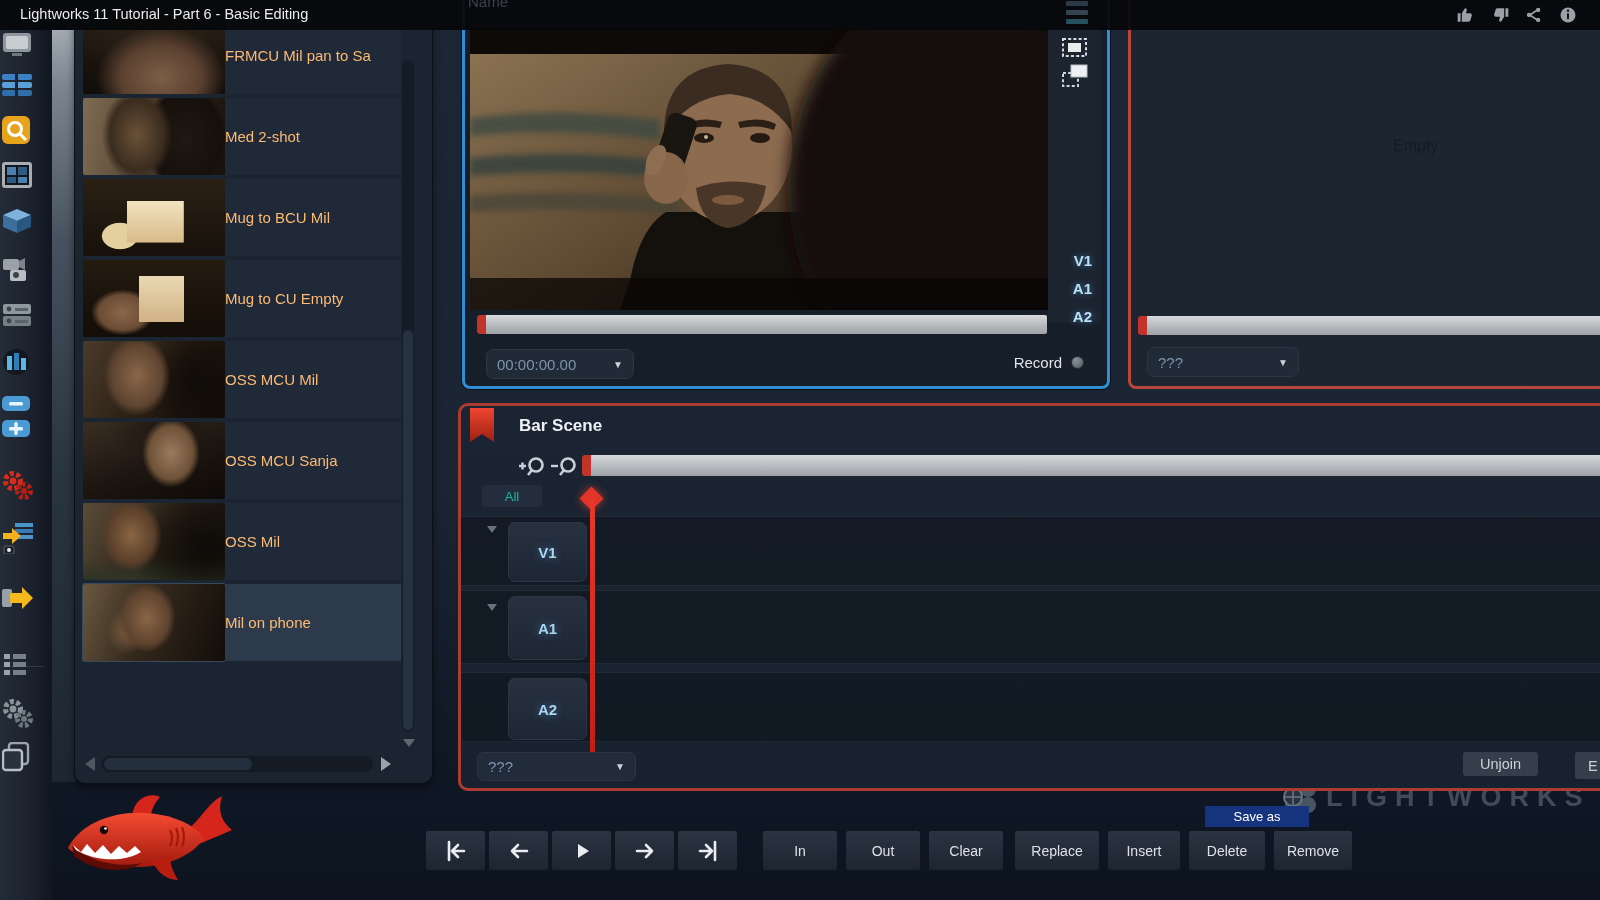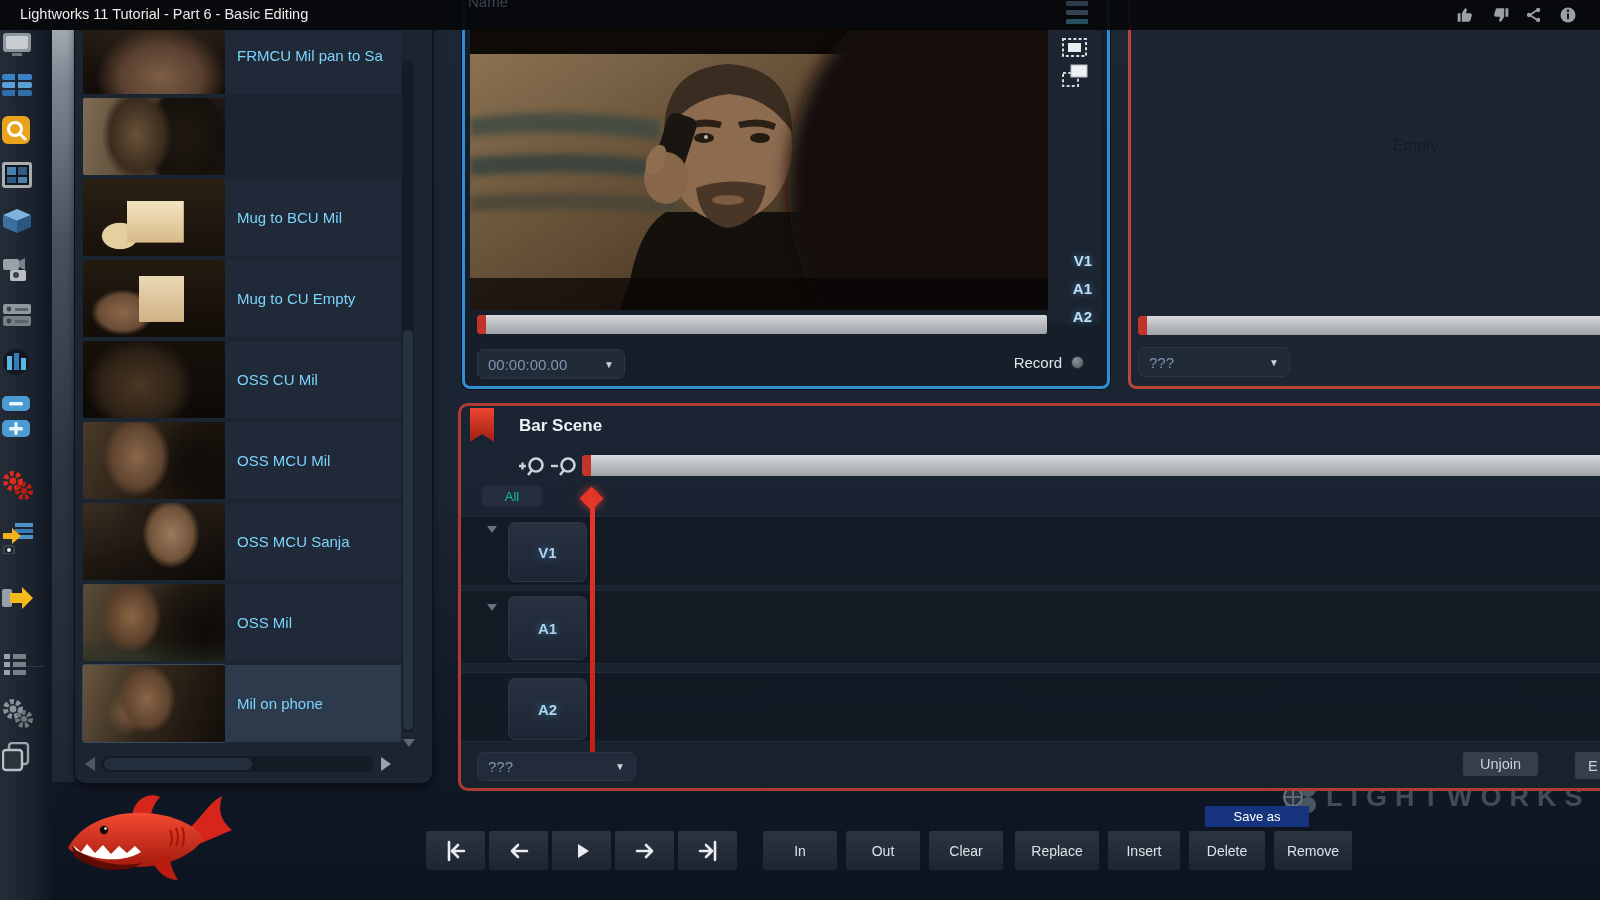--- a/index.html
+++ b/index.html
@@ -19,22 +19,22 @@
   .sb-icon{position:absolute;left:2px;width:40px;display:flex;justify-content:flex-start;}
   .sb-div{position:absolute;left:4px;top:636px;width:40px;height:1px;background:#2e3945;}
   .panel-edge{left:52px;top:30px;width:23px;height:752px;
     background:linear-gradient(180deg,#a2a9b1 0%,#7d8792 7%,#46525f 28%,#2a3542 58%,#1d2734 100%);z-index:4;}
   
   .bin{left:75px;top:8px;width:357px;height:775px;background:#1b2532;border-radius:0 0 10px 10px;
     box-shadow:0 0 0 1px #0c1016,0 4px 10px rgba(0,0,0,.55);z-index:6;}
   .clip-rows{position:absolute;left:8px;top:7px;width:318px;}
   .clip-row{height:81px;display:flex;}
   .thumb{width:142px;height:77px;margin-top:2px;border-radius:2px;background:#0d0a08;flex:none;}
-  .clip-label{flex:1;margin-top:2px;height:77px;background:#1f2937;color:#7dd3fc;font-size:15px;
-    display:flex;align-items:center;padding-left:12px;white-space:nowrap;overflow:hidden;}
+  .clip-label{flex:1;margin-top:2px;height:77px;background:#1f2937;color:#fdba74;font-size:15px;
+    display:flex;align-items:center;white-space:nowrap;overflow:hidden;}
   .clip-row.selected .clip-label{background:#2d3a4c;}
   .clip-row.selected .thumb{box-shadow:0 0 0 1px #3a4a5e;}
   .t1{background:radial-gradient(90px 70px at 55% 78%,#7d5f46 0%,#5a4030 45%,rgba(0,0,0,0) 72%),radial-gradient(120px 60px at 50% 12%,#2c2218 0%,rgba(0,0,0,0) 80%),linear-gradient(180deg,#241b13,#120d09);}
   .t2{background:radial-gradient(45px 60px at 38% 48%,#6a5138 0%,#3a2c1e 60%,rgba(0,0,0,0) 78%),radial-gradient(52px 66px at 72% 52%,#201812 0%,#15100b 70%,rgba(0,0,0,0) 82%),linear-gradient(100deg,#7e6b52 0%,#5e4e3a 35%,#2a211a 75%,#17110c 100%);}
   .t3{background:linear-gradient(180deg,#f2e3c0,#d8ba88) no-repeat 52% 62%/40% 54%,radial-gradient(30px 22px at 26% 74%,#e4cf9f 58%,rgba(0,0,0,0) 62%),linear-gradient(180deg,#2a2014,#17110b);}
   .t4{background:linear-gradient(180deg,#ead9b4,#d0b184) no-repeat 58% 52%/32% 60%,radial-gradient(44px 32px at 28% 68%,#8a674a 0%,#6a4c34 55%,rgba(0,0,0,0) 72%),linear-gradient(180deg,#241a10,#130d08);}
   .t5{background:radial-gradient(70px 60px at 40% 58%,#4a3624 0%,#2e2216 55%,rgba(0,0,0,0) 78%),linear-gradient(180deg,#17110b,#0c0906);}
   .t6{background:radial-gradient(46px 56px at 38% 45%,#8a6748 0%,#5e4430 55%,rgba(0,0,0,0) 72%),radial-gradient(62px 72px at 80% 55%,#100c09 0%,rgba(0,0,0,0) 82%),linear-gradient(120deg,#4a3a2a 0%,#241a10 60%,#100b07 100%);}
   .t7{background:radial-gradient(40px 48px at 62% 40%,#9a7a5e 0%,#6e5238 55%,rgba(0,0,0,0) 72%),radial-gradient(70px 50px at 60% 10%,#1e1812 0%,rgba(0,0,0,0) 85%),linear-gradient(160deg,#3a2e22 0%,#1c1510 55%,#0e0a07 100%);}
   .t8{background:radial-gradient(42px 50px at 34% 42%,#8a6544 0%,#5a3f2a 55%,rgba(0,0,0,0) 72%),radial-gradient(84px 80px at 86% 58%,#0e0b08 0%,rgba(0,0,0,0) 88%),linear-gradient(0deg,#2e3526 0%,rgba(0,0,0,0) 30%),linear-gradient(120deg,#5a4c38 0%,#2c2218 55%,#12100b 100%);}
@@ -50,21 +50,21 @@
   .src-viewer{left:462px;top:-14px;width:642px;height:397px;border:3px solid #2f8fd2;border-radius:8px;
     background:#161e29;box-shadow:0 0 0 1px #0a0e14;z-index:4;}
   .rec-viewer{left:1128px;top:-14px;width:524px;height:397px;border:3px solid #b8463a;border-radius:8px;
     background:#1d2531;z-index:4;}
   .video{position:absolute;left:5px;top:39px;width:578px;height:282px;background:#0b0906;overflow:hidden;}
   .icon-strip{position:absolute;left:583px;top:0;width:53px;height:334px;background:#1c2430;}
   .scrub{display:flex;height:19px;border-radius:2px;overflow:hidden;}
   .scrub .tab{width:9px;background:#c2342a;flex:none;border-radius:3px 0 0 3px;}
   .scrub .bar{flex:1;background:linear-gradient(180deg,#d8dadd 0%,#b3b6ba 60%,#9fa3a8 100%);}
   .tc-box{background:#212a37;border:1px solid #2c3644;border-radius:7px;color:#7e94ae;font-size:15px;
-    display:flex;align-items:center;padding:0 10px;justify-content:space-between;}
+    display:flex;align-items:center;padding:0 10px;justify-content:space-between;margin-left:9px;}
   .tc-box .caret{color:#cdd2d8;font-size:10px;}
   .trk-label{color:#b9e0f6;font-weight:bold;font-size:15px;text-shadow:0 0 7px rgba(110,190,255,.55);text-align:right;width:34px;z-index:60;}
   .vbar{position:absolute;width:22px;height:5px;border-radius:1px;z-index:60;}
   .record-lbl{color:#e0e4e9;font-size:15px;}
   .rec-circle{width:11px;height:11px;border-radius:50%;background:radial-gradient(circle at 35% 30%,#8a929a,#4e555d);border:1px solid #2c333b;}
   .empty-ghost{color:#151b24;font-size:16px;}
   
   .timeline{left:458px;top:403px;width:1190px;height:382px;border:3px solid #ad3b31;border-radius:10px;
     background:linear-gradient(180deg,#1b2432,#18212e);z-index:4;}
   .tl-title{position:absolute;left:58px;top:10px;font-size:17px;font-weight:bold;color:#edf1f5;}
@@ -102,32 +102,29 @@
 <div id="stage">
 
   <div class="abs bin">
     <div class="clip-rows">
       <div class="clip-row">
           <div class="thumb t1"></div>
           <div class="clip-label">FRMCU Mil pan to Sa</div>
         </div>
       <div class="clip-row">
           <div class="thumb t2"></div>
+          <div class="clip-label">Med 2-shot</div>
         </div>
       <div class="clip-row">
           <div class="thumb t3"></div>
           <div class="clip-label">Mug to BCU Mil</div>
         </div>
       <div class="clip-row">
           <div class="thumb t4"></div>
           <div class="clip-label">Mug to CU Empty</div>
-        </div>
-      <div class="clip-row">
-          <div class="thumb t5"></div>
-          <div class="clip-label">OSS CU Mil</div>
         </div>
       <div class="clip-row">
           <div class="thumb t6"></div>
           <div class="clip-label">OSS MCU Mil</div>
         </div>
       <div class="clip-row">
           <div class="thumb t7"></div>
           <div class="clip-label">OSS MCU Sanja</div>
         </div>
       <div class="clip-row">

